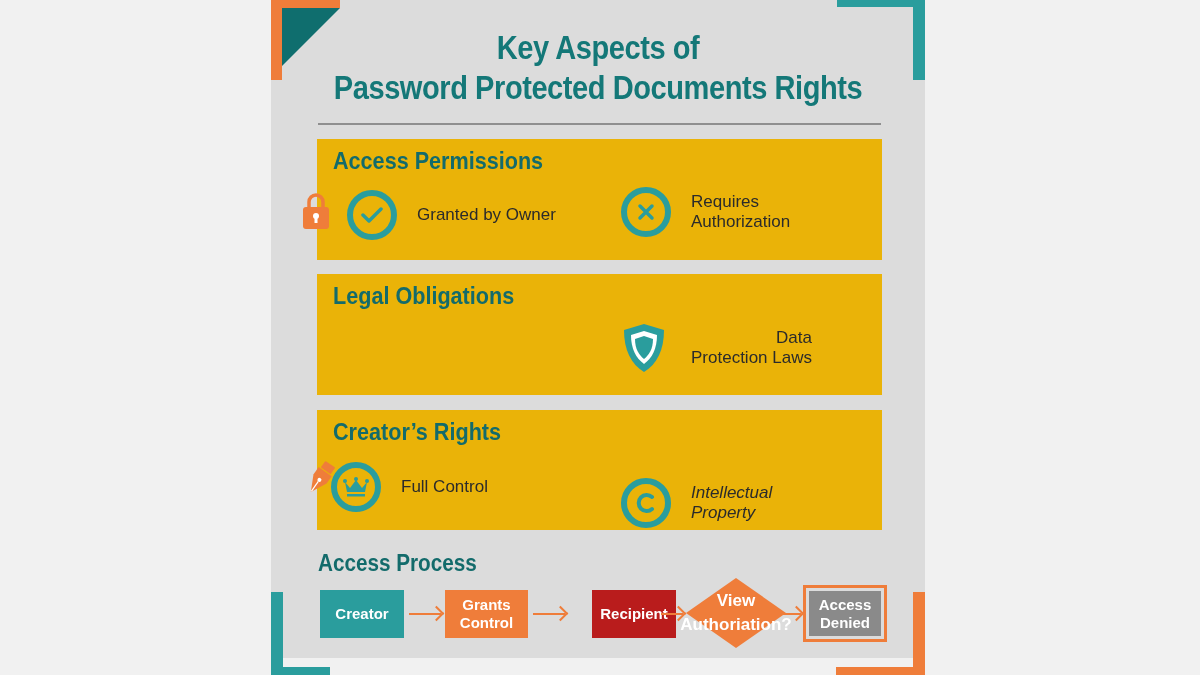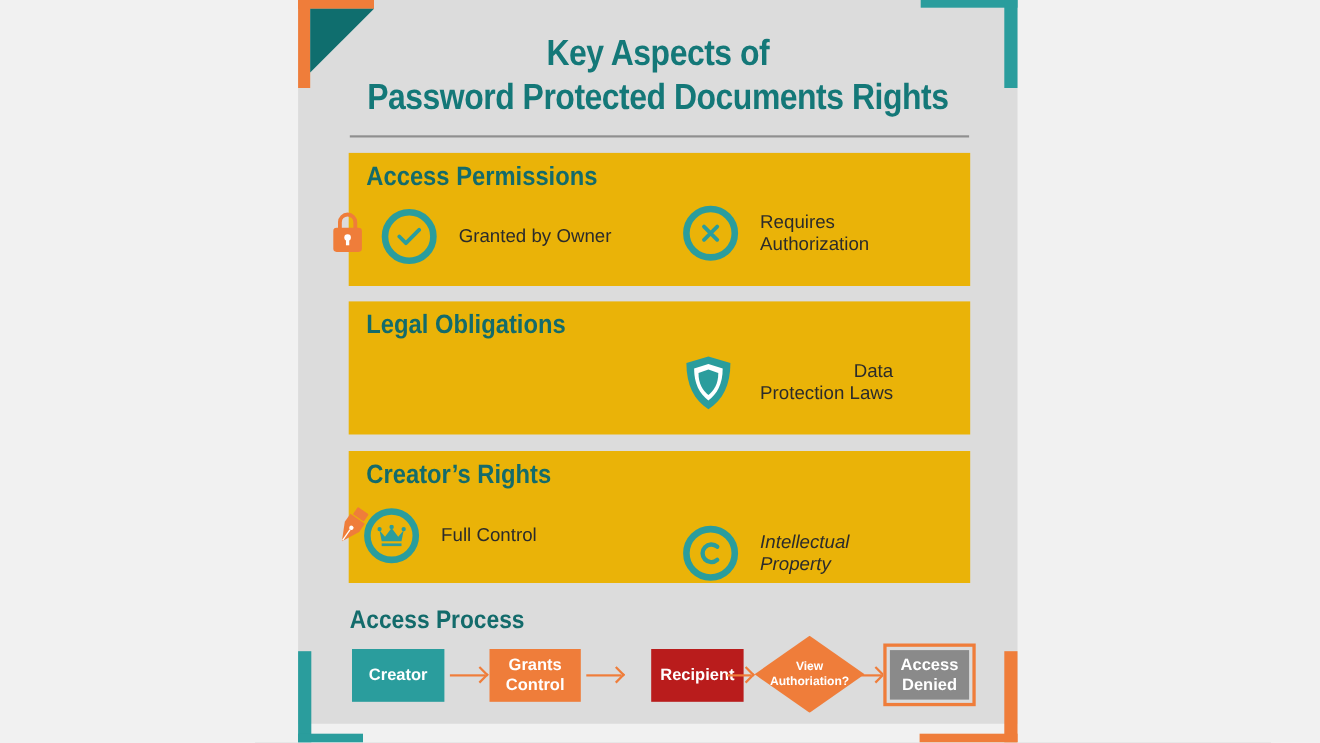--- a/index.html
+++ b/index.html
@@ -167,21 +167,21 @@
   <div class="arrow" style="left:138px;top:613px;width:32px;"></div>
   <div class="pbox" style="left:174px;top:590px;width:83px;height:48px;background:#ef7d3a;">Grants
 Control</div>
   <div class="arrow" style="left:262px;top:613px;width:32px;"></div>
   <div class="pbox" style="left:301px;top:590px;width:84px;height:48px;background:#b91c1c;margin-left:20px;">Recipient</div>
   <div class="arrow" style="left:390px;top:613px;width:22px;"></div>
   <div style="position:absolute;left:415px;top:578px;width:100px;height:70px;">
     <svg width="100" height="70" viewBox="0 0 100 70" style="position:absolute;left:0;top:0;">
       <polygon points="50,0 100,35 50,70 0,35" fill="#ef7d3a"></polygon>
     </svg>
-    <div class="pbox" style="left:0;top:0;width:100px;height:70px;font-size:11px;line-height:14px;">View
+    <div class="pbox" style="left:0;top:0;width:100px;height:70px;font-size:17px;line-height:24px;">View
 Authoriation?</div>
   </div>
   <div class="arrow" style="left:512px;top:613px;width:18px;"></div>
   <div style="position:absolute;left:532px;top:585px;width:84px;height:57px;border:3px solid #ef7d3a;background:#dcdcdc;padding:3px;">
     <div class="pbox" style="position:relative;width:100%;height:100%;background:#8a8a8a;">Access
 Denied</div>
   </div>
 </div>
 
 </body></html>

